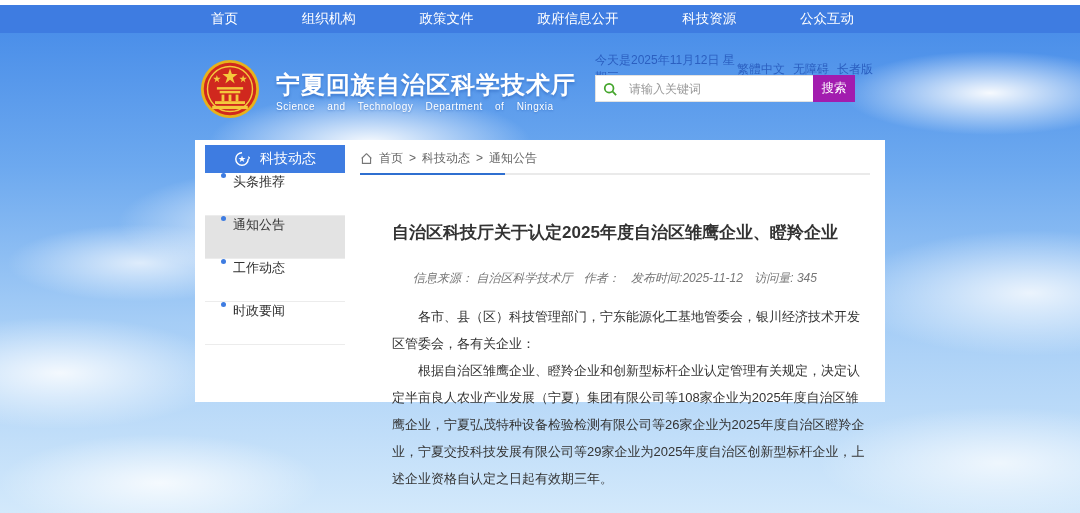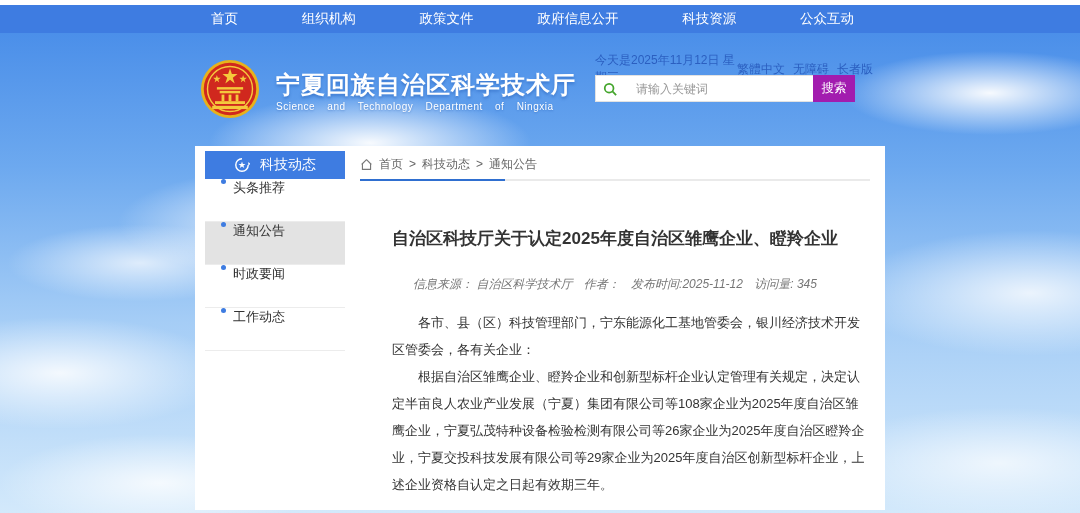--- a/index.html
+++ b/index.html
@@ -36,28 +36,28 @@
                    text-shadow:0 1px 2px rgba(25,80,170,.4); white-space:nowrap; }
 
   .date-row { position:absolute; left:595px; top:52px; width:278px; display:flex;
               justify-content:space-between; align-items:center; font-size:12px; color:#2b5fc0; }
   .date-links { display:flex; gap:8px; }
   .date-links .hlink { color:#2b5fc0; cursor:pointer; white-space:nowrap; }
 
   .search-bar { position:absolute; left:595px; top:75px; width:260px; height:27px; display:flex; }
   .search-input-wrap { flex:1; background:#fff; border:1px solid #e2e2e2; border-right:none;
                        display:flex; align-items:center; padding:0 7px; }
-  .search-input { border:none; outline:none; flex:1; font-size:12px; color:#333; margin-left:19px;
+  .search-input { border:none; outline:none; flex:1; font-size:12px; color:#333; margin-left:12px;
                   font-family:inherit; background:transparent; }
   .search-input::placeholder { color:#999; }
   .search-btn { width:42px; background:#a21caf; color:#fff; font-size:12.5px; border:none;
                 cursor:pointer; font-family:inherit; }
 
   
-  .panel { position:absolute; left:195px; top:146px; width:690px; height:364px; background:#fff; }
+  .panel { position:absolute; left:195px; top:140px; width:690px; height:262px; background:#fff; }
 
   
   .sidebar { position:absolute; left:10px; top:5px; width:140px; }
   .sidebar-header { height:28px; background:#3e7ce1; color:#fff; display:flex; align-items:center;
                     justify-content:center; gap:10px; font-size:14px; }
   .side-item { height:43px; display:flex; align-items:flex-start; padding-left:16px; gap:7px;
                font-size:13px; color:#333; border-bottom:1px solid #ececec; cursor:pointer; }
   .side-item.active { background:#e3e3e3; }
   .bullet { width:5px; height:5px; border-radius:50%; background:#3e7ce1; flex:0 0 auto; }
 
@@ -147,25 +147,25 @@
     <div class="side-item">
       <span class="bullet"></span>
       <span>头条推荐</span>
     </div>
     <div class="side-item active">
       <span class="bullet"></span>
       <span>通知公告</span>
     </div>
     <div class="side-item">
       <span class="bullet"></span>
-      <span>时政要闻</span>
+      <span>工作动态</span>
     </div>
     <div class="side-item">
       <span class="bullet"></span>
-      <span>工作动态</span>
+      <span>时政要闻</span>
     </div>
   </div>
 
   <div class="main">
     <div class="breadcrumb">
       <svg width="13" height="13" viewBox="0 0 16 16">
         <path d="M8 2 L14 8 M3 7 v7 h10 v-7 M8 2 L2 8" fill="none" stroke="#777" stroke-width="1.4"></path>
       </svg>
       <span class="crumb">首页</span>
       <span>&gt;</span>

